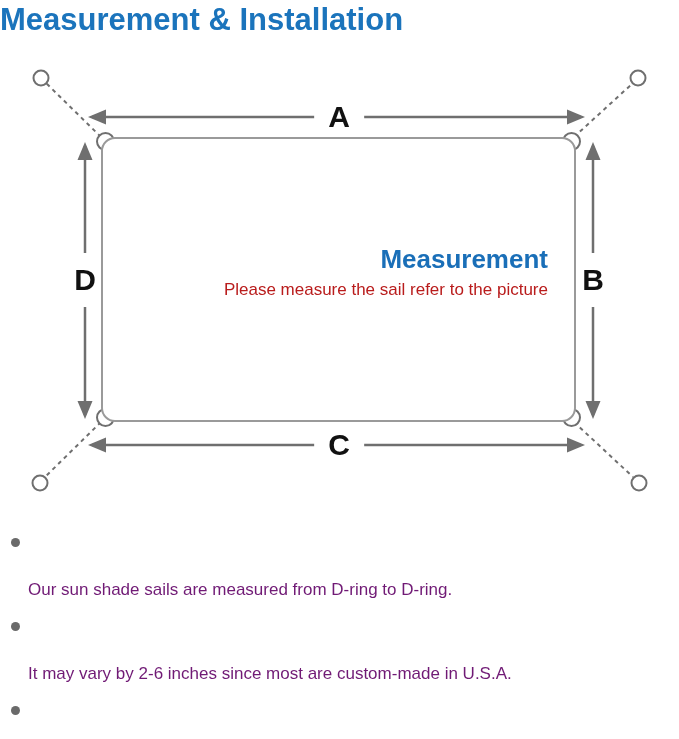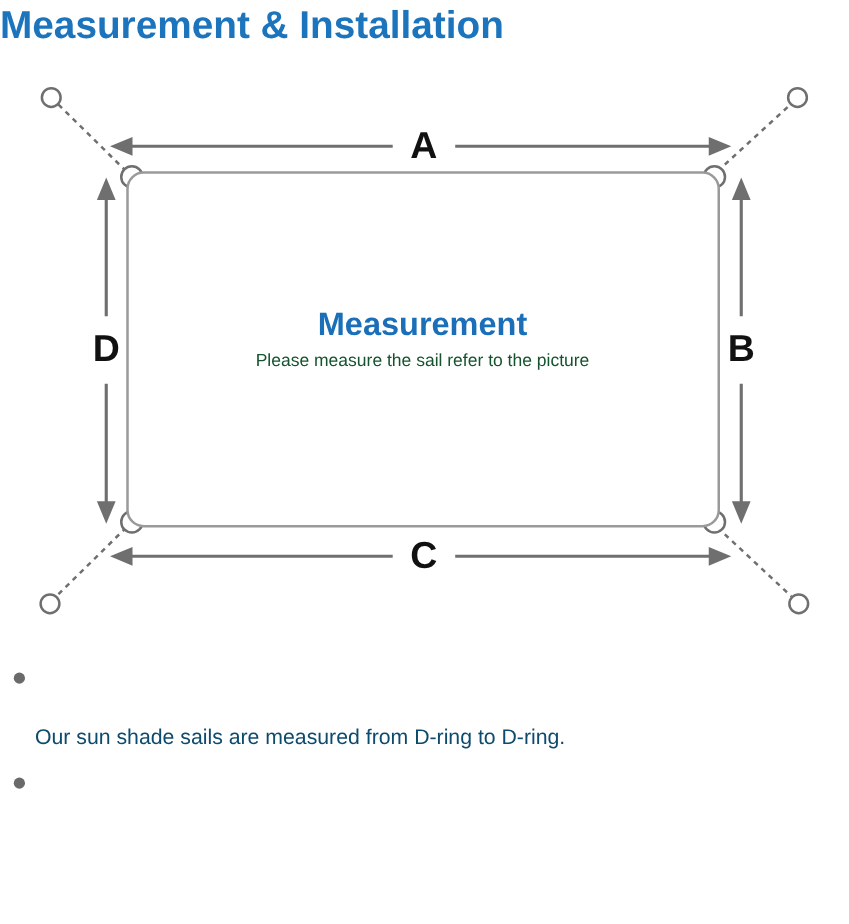--- a/index.html
+++ b/index.html
@@ -6,25 +6,25 @@
   #page{position:relative;width:679px;height:739px;background:#ffffff;overflow:hidden;
         font-family:"Liberation Sans",sans-serif;}
   .page-title{position:absolute;left:0;top:2px;width:679px;
         font-size:31px;font-weight:bold;color:#1b74bc;letter-spacing:0px;}
   #diagram-svg{position:absolute;left:0;top:0;}
   .dim-label{position:absolute;transform:translate(-50%,-50%);background:#ffffff;
         color:#111111;font-size:30px;font-weight:bold;line-height:1;}
   .dim-label.h{padding:0 14px;}
   .dim-label.v{padding:12px 3px;}
   .center-text{position:absolute;left:338px;top:244px;transform:translateX(-50%);
-        width:420px;text-align:center;}
+        width:420px;text-align:right;}
   .center-title{font-size:26px;font-weight:bold;color:#1a6fb8;line-height:1.2;}
-  .center-subtitle{font-size:14px;color:#14532d;margin-top:5px;line-height:1.2;}
+  .center-subtitle{font-size:17px;color:#b91c1c;margin-top:5px;line-height:1.2;}
   .notes{position:absolute;left:11px;top:530px;width:660px;margin:0;padding:0;list-style:none;}
-  .notes li{position:relative;padding-left:17px;margin-bottom:12px;color:#0c4a6e;
+  .notes li{position:relative;padding-left:17px;margin-bottom:12px;color:#701a75;
         font-size:17px;line-height:24px;white-space:pre-line;}
   .notes li .dot{position:absolute;left:0;top:8px;width:9px;height:9px;border-radius:50%;
         background:#6a6a6a;}
 </style>
 </head>
 <body>
 
 <div id="page">
 
   <div class="page-title">Measurement &amp; Installation</div>
@@ -84,18 +84,22 @@
     <div class="center-subtitle">Please measure the sail refer to the picture</div>
   </div>
 
   <ul class="notes">
     <li>
       <span class="dot"></span>
       <span>Our sun shade sails are measured from D-ring to D-ring.</span>
     </li>
     <li>
       <span class="dot"></span>
+      <span>It may vary by 2-6 inches since most are custom-made in U.S.A.</span>
+    </li>
+    <li>
+      <span class="dot"></span>
       
     </li>
 
   </ul>
 
 </div>
 
 </body></html>

